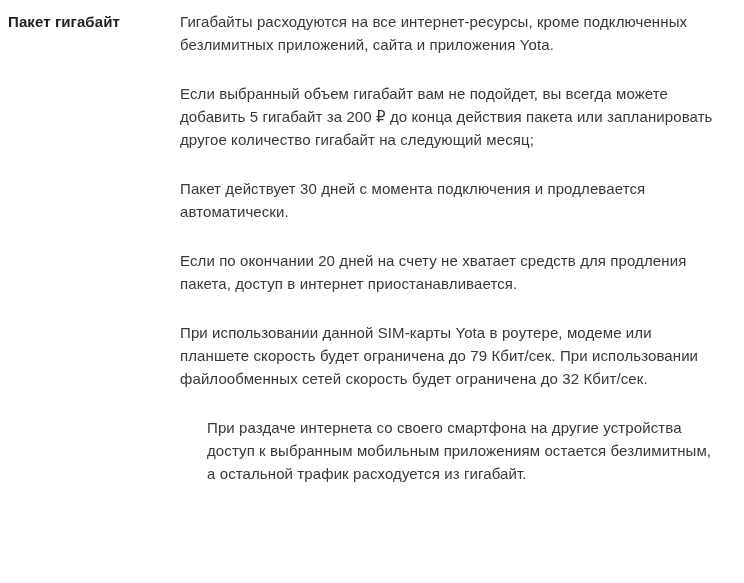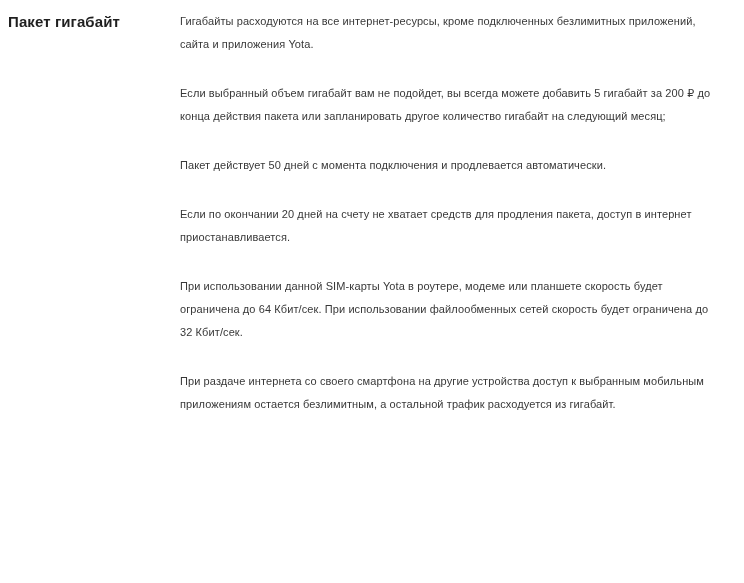--- a/index.html
+++ b/index.html
@@ -19,41 +19,42 @@
     font-size: 15px;
     font-weight: bold;
     color: #1f1f1f;
     line-height: 23px;
     letter-spacing: 0.1px;
   }
   .content-col {
     max-width: 552px;
   }
   .content-col p {
-    font-size: 11px;
+    font-size: 15px;
     line-height: 23px;
     color: #383838;
     margin: 0 0 26px 0;
     letter-spacing: 0.1px;
   }
   .content-col p.muted {
     color: #a8a8a8;
   }
   .content-col p:last-child {
     margin-bottom: 0;
+    margin-left: 27px;
   }
 </style>
 </head>
 <body>
 
 <div class="row">
   <div class="label-col">
     <h3>Пакет гигабайт</h3>
   </div>
   <div class="content-col">
     <p>Гигабайты расходуются на все интернет-ресурсы, кроме подключенных безлимитных приложений, сайта и приложения Yota.</p>
     <p>Если выбранный объем гигабайт вам не подойдет, вы всегда можете добавить 5 гигабайт за 200 ₽ до конца действия пакета или запланировать другое количество гигабайт на следующий месяц;</p>
-    <p>Пакет действует 50 дней с момента подключения и продлевается автоматически.</p>
+    <p>Пакет действует 30 дней с момента подключения и продлевается автоматически.</p>
     <p>Если по окончании 20 дней на счету не хватает средств для продления пакета, доступ в интернет приостанавливается.</p>
-    <p>При использовании данной SIM-карты Yota в роутере, модеме или планшете скорость будет ограничена до 64 Кбит/сек. При использовании файлообменных сетей скорость будет ограничена до 32 Кбит/сек.</p>
+    <p>При использовании данной SIM-карты Yota в роутере, модеме или планшете скорость будет ограничена до 79 Кбит/сек. При использовании файлообменных сетей скорость будет ограничена до 32 Кбит/сек.</p>
     <p>При раздаче интернета со своего смартфона на другие устройства доступ к выбранным мобильным приложениям остается безлимитным, а остальной трафик расходуется из гигабайт.</p>
   </div>
 </div>
 
 </body></html>

